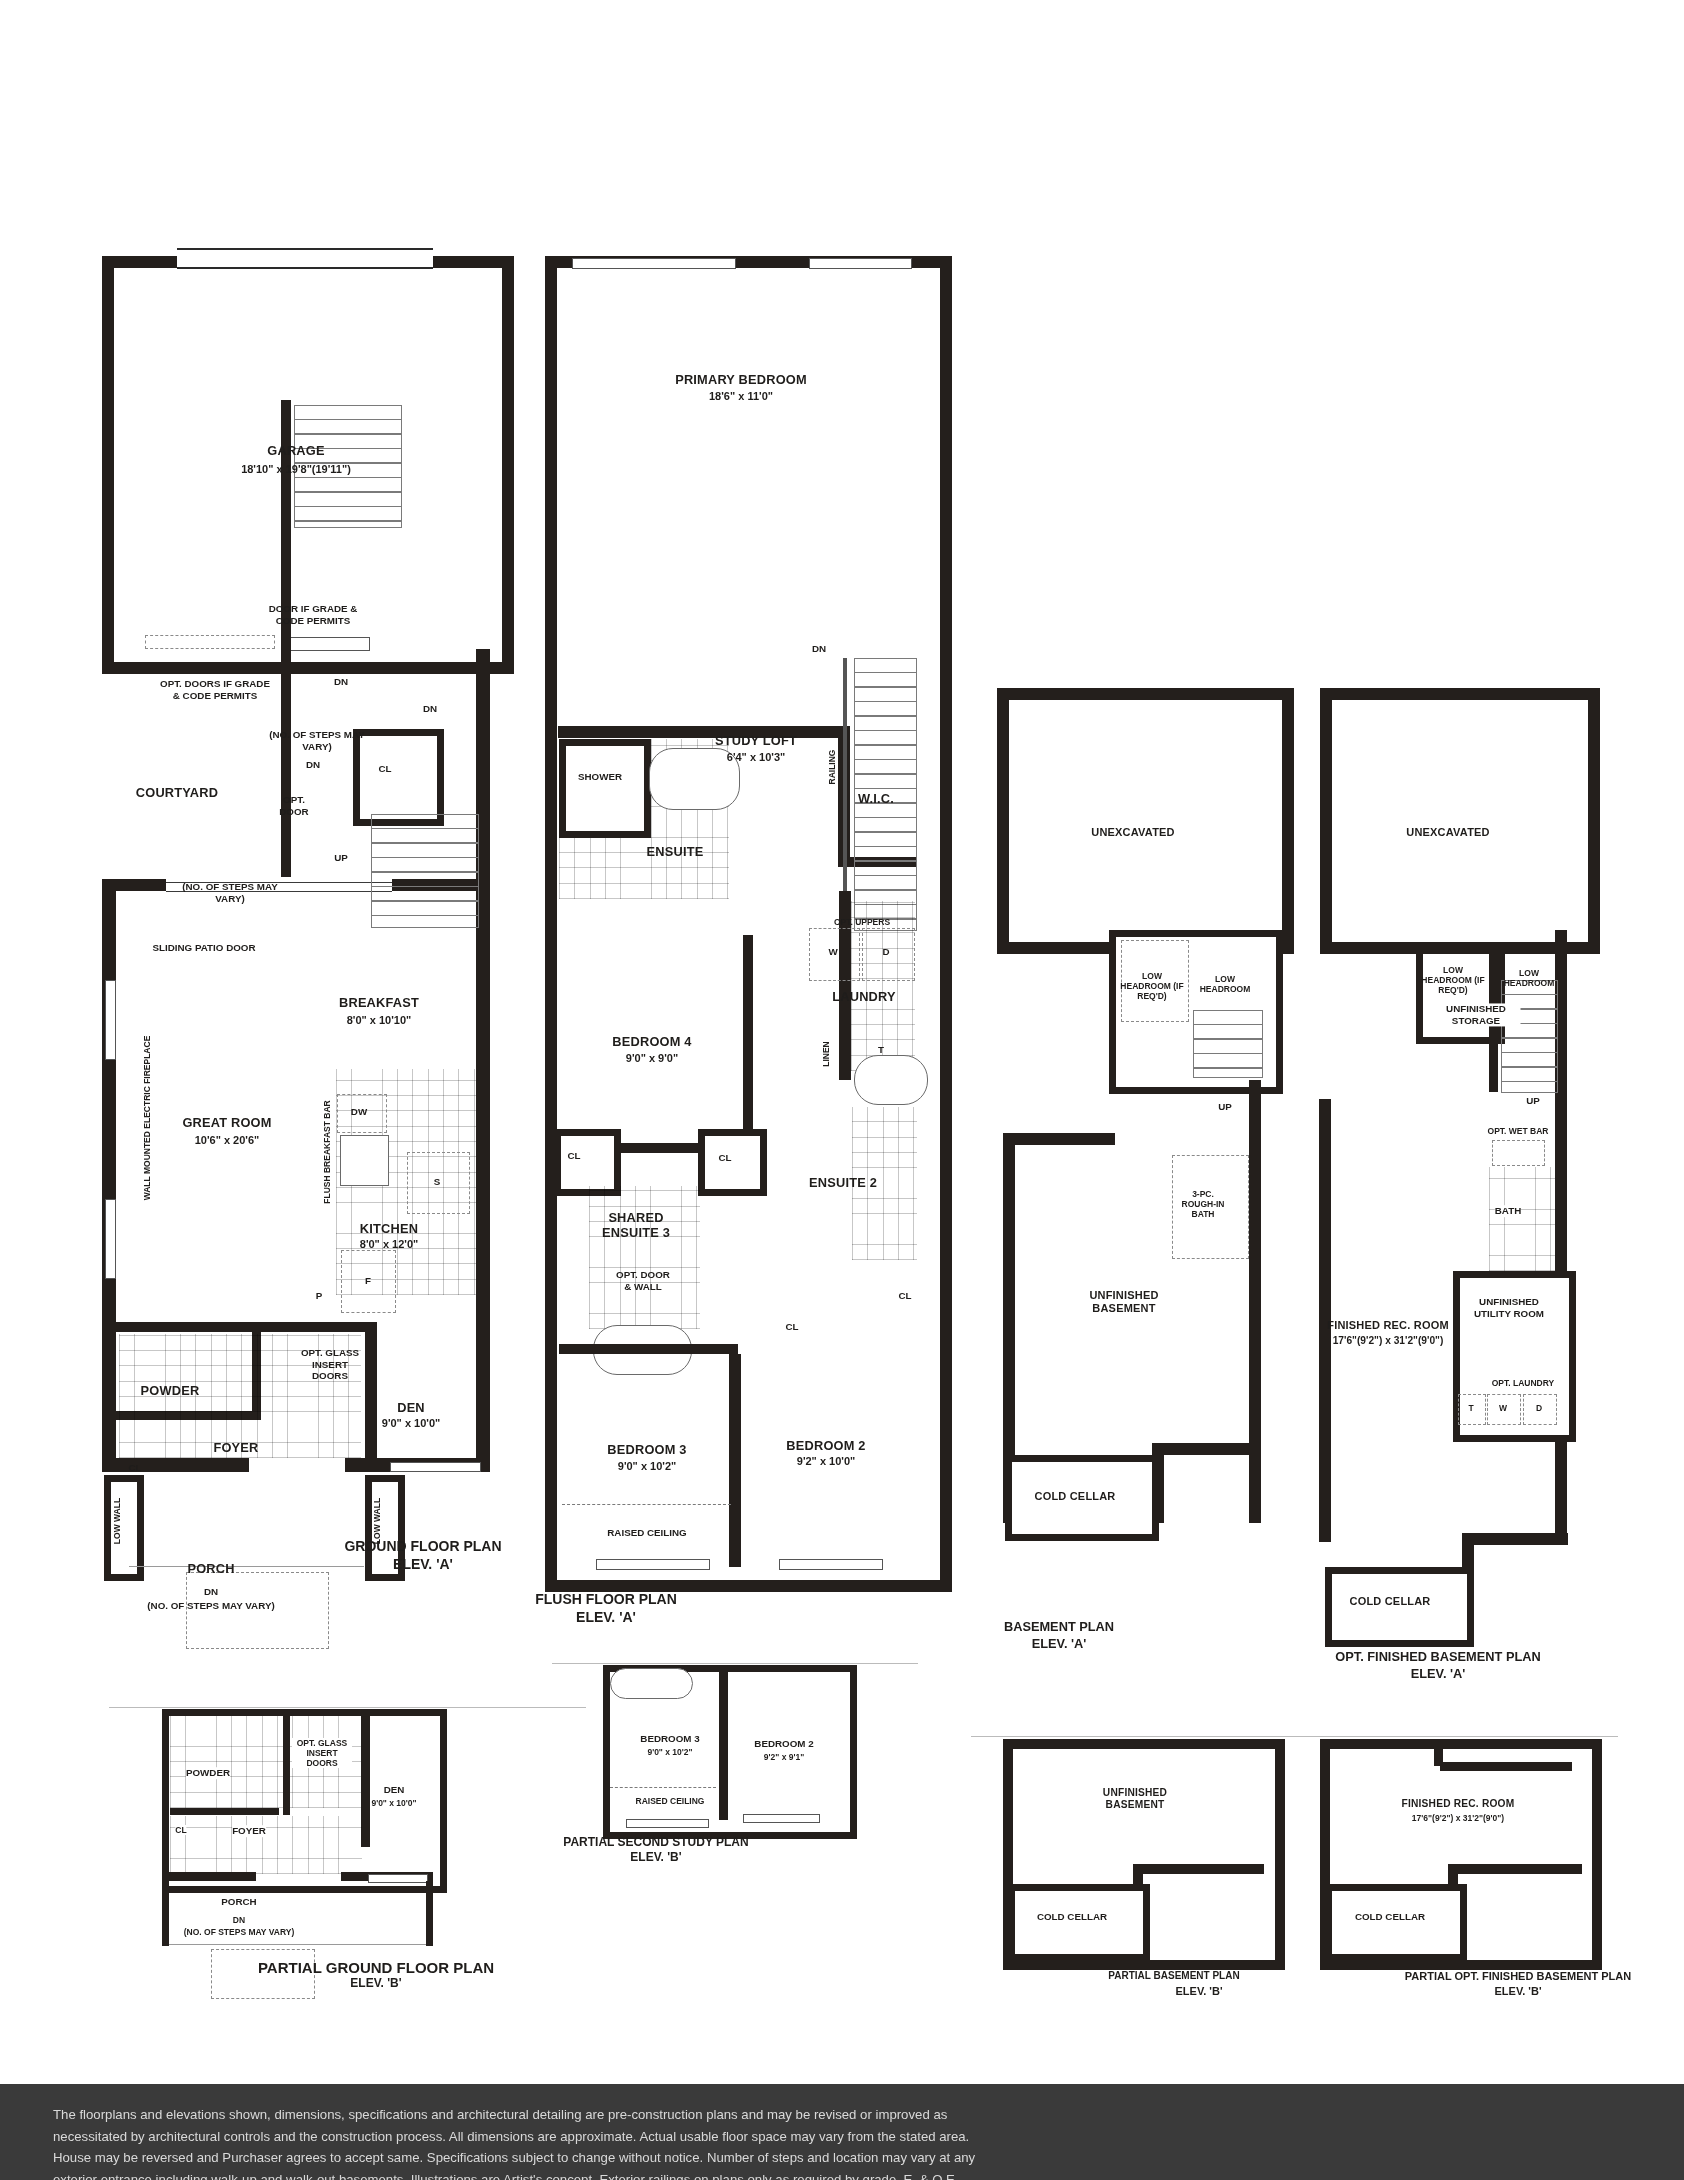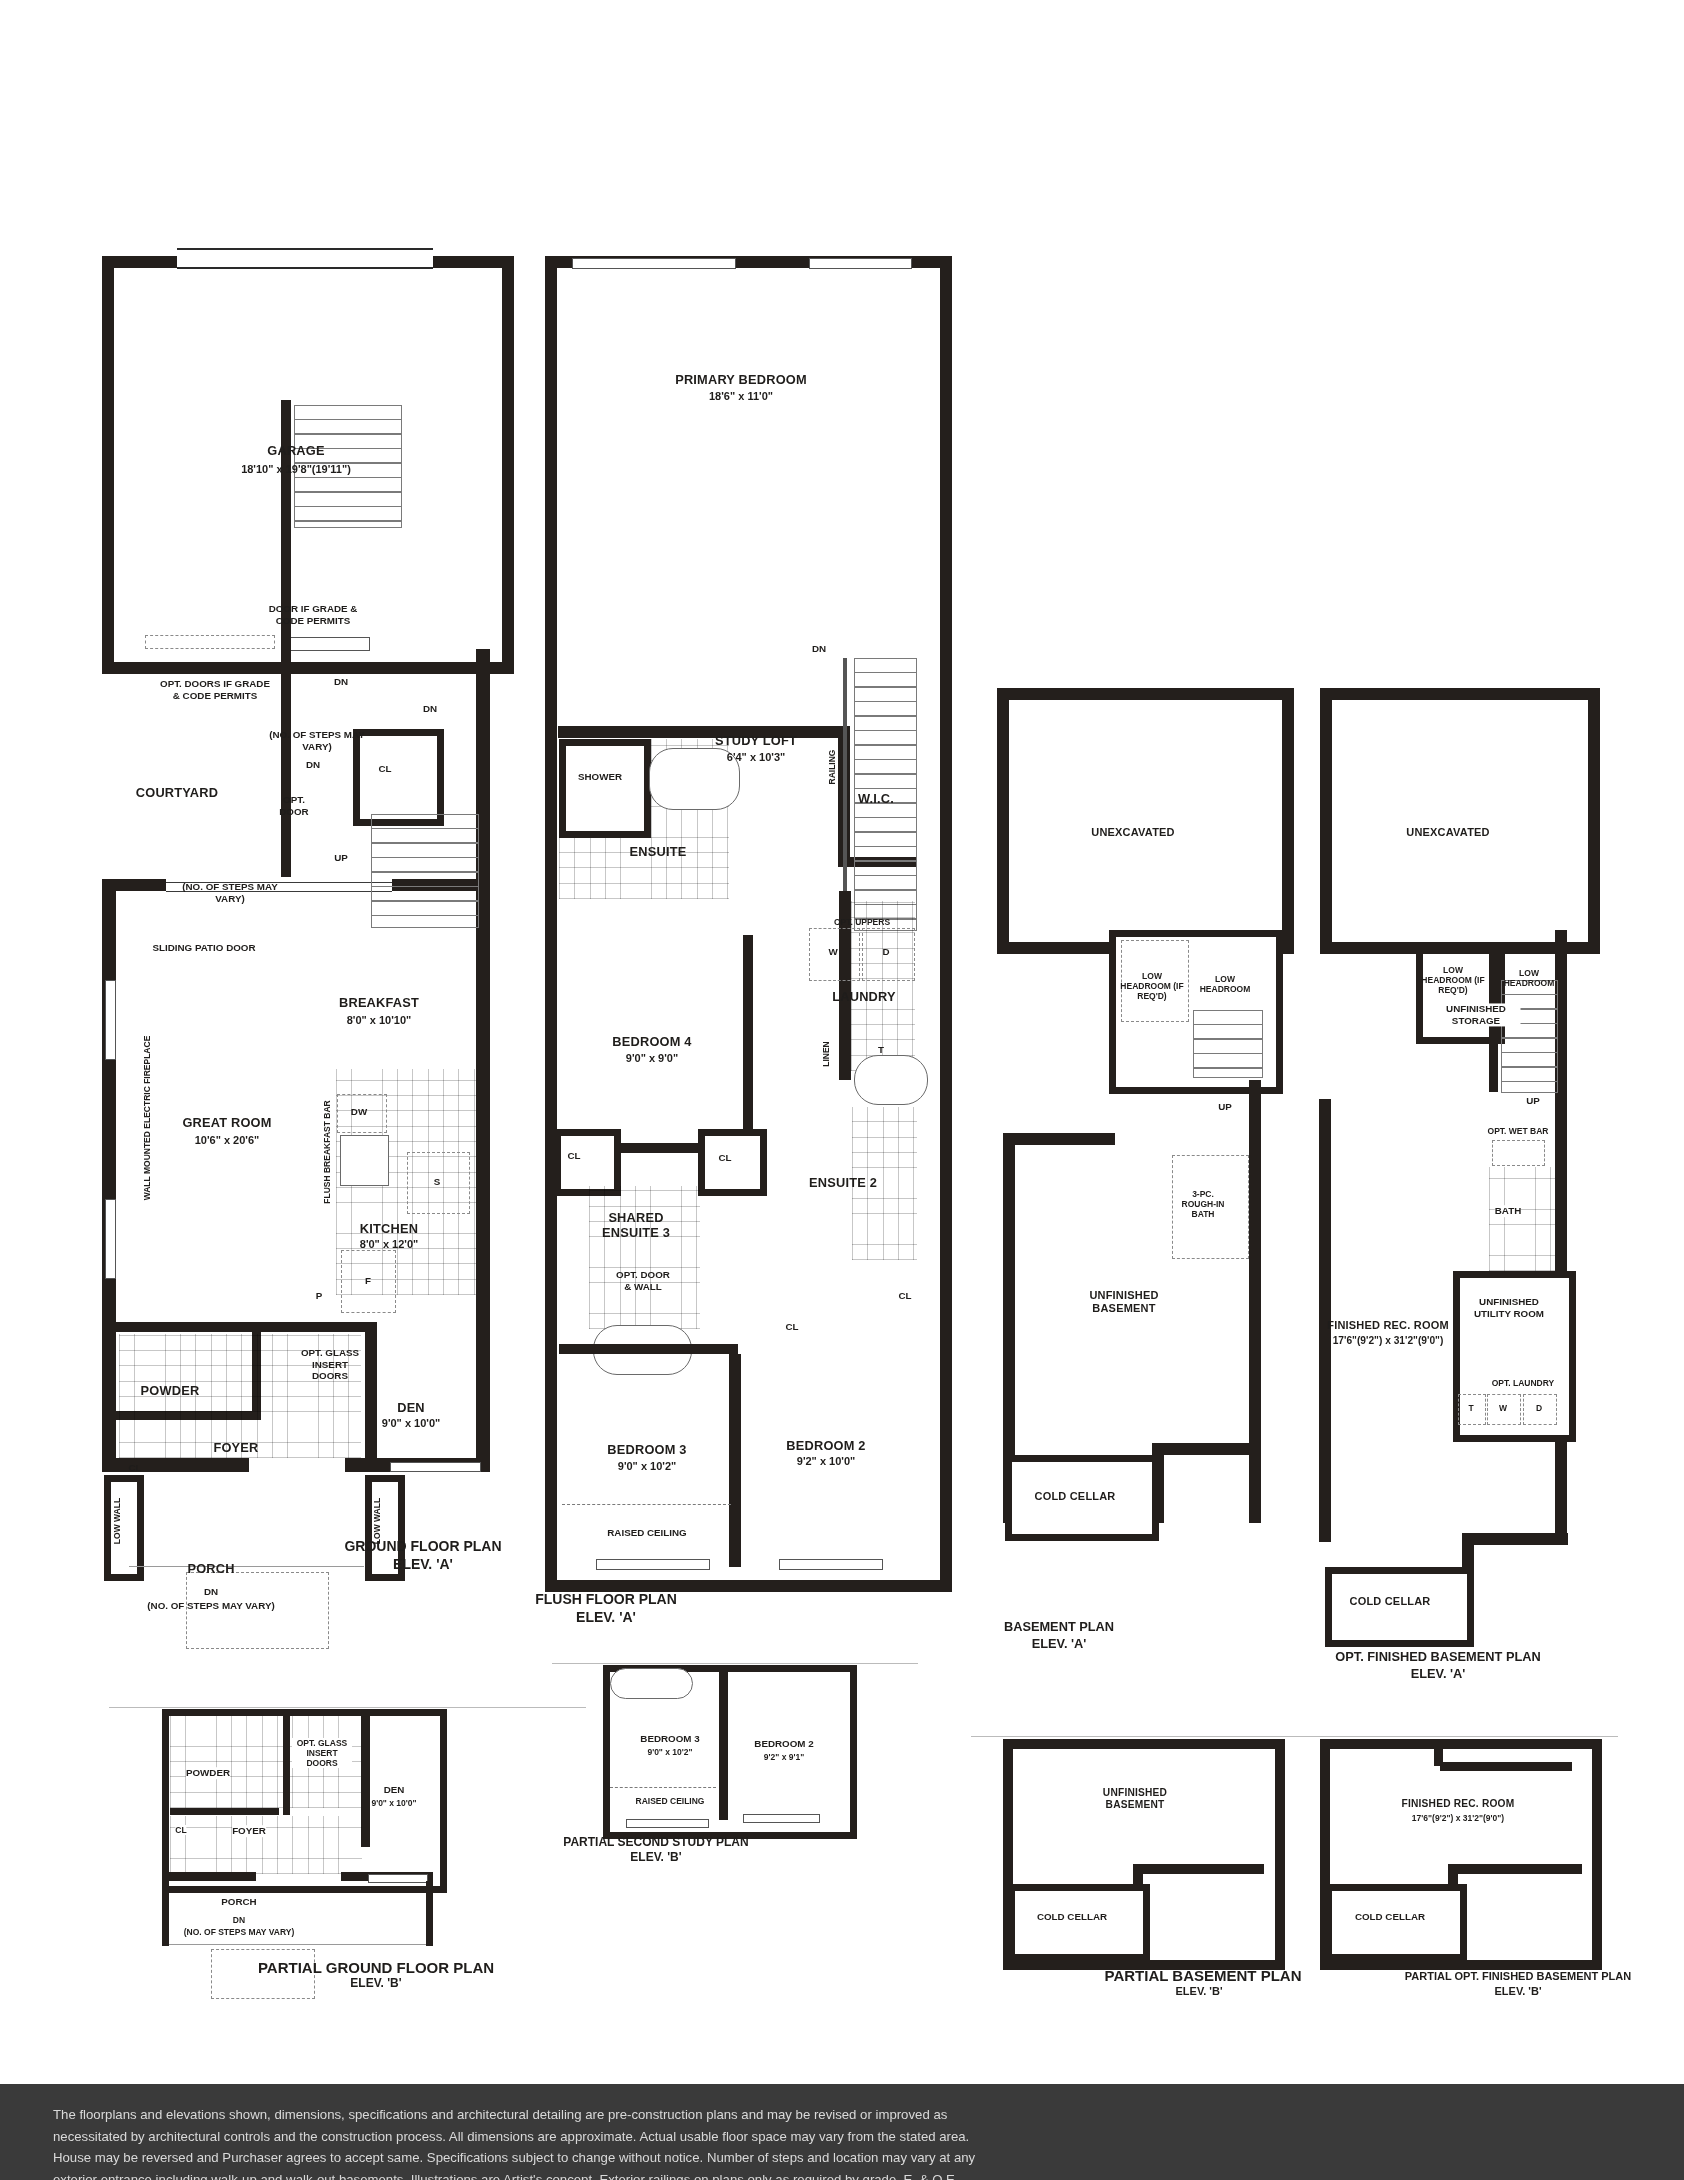--- a/index.html
+++ b/index.html
@@ -155,21 +155,21 @@
     <div class="fixture round" style="left:593px;top:1325px;width:97px;height:48px"></div>
     <div class="w" style="left:559px;top:1344px;width:179px;height:10.2px"></div>
     <div class="w" style="left:729px;top:1354px;width:12px;height:213px"></div>
     <div class="dash-line" style="left:562px;top:1504px;width:169px"></div>
     <div class="win" style="left:596px;top:1559px;width:112px;height:8.5px"></div>
     <div class="win" style="left:779px;top:1559px;width:102px;height:8.5px"></div>
 
     <div class="lbl rm" style="left:741px;top:380px">PRIMARY BEDROOM</div>
     <div class="lbl dim" style="left:741px;top:396px">18'6" x 11'0"</div>
     <div class="lbl sm" style="left:600px;top:777px">SHOWER</div>
-    <div class="lbl rm" style="left:658px;top:852px">ENSUITE</div>
+    <div class="lbl rm" style="left:675px;top:852px">ENSUITE</div>
     <div class="lbl rm" style="left:876px;top:799px">W.I.C.</div>
     <div class="lbl sm" style="left:819px;top:649px">DN</div>
     <div class="lbl rm" style="left:756px;top:741px">STUDY LOFT</div>
     <div class="lbl dim" style="left:756px;top:757px">6'4" x 10'3"</div>
     <div class="lbl xs vert" style="left:832px;top:767px">RAILING</div>
     <div class="lbl xs" style="left:862px;top:922px">OPT. UPPERS</div>
     <div class="lbl sm" style="left:833px;top:952px">W</div>
     <div class="lbl sm" style="left:886px;top:952px">D</div>
     <div class="lbl rm" style="left:864px;top:997px">LAUNDRY</div>
     <div class="lbl rm" style="left:652px;top:1042px">BEDROOM 4</div>
@@ -301,21 +301,21 @@
 
   <section class="plan">
     <div class="line-h" style="left:971px;top:1736px;width:647px;border-top-color:#bbb"></div>
     <div class="outline thin2" style="left:1003px;top:1739px;width:262px;height:211px"></div>
     <div class="w" style="left:1133px;top:1864px;width:131px;height:10.2px"></div>
     <div class="w" style="left:1133px;top:1864px;width:10.2px;height:87px"></div>
     <div class="outline thin" style="left:1008px;top:1884px;width:128px;height:63px"></div>
 
     <div class="lbl rm wrap" style="left:1135px;top:1799px;width:94px;font-size:10.2px">UNFINISHED BASEMENT</div>
     <div class="lbl sm" style="left:1072px;top:1917px">COLD CELLAR</div>
-    <div class="lbl ttl" style="left:1203px;top:1976px;font-size:15px">PARTIAL BASEMENT PLAN</div>
+    <div class="lbl ttl" style="left:1174px;top:1976px;font-size:10px">PARTIAL BASEMENT PLAN</div>
     <div class="lbl ttl" style="left:1199px;top:1991px;font-size:11px">ELEV. 'B'</div>
   </section>
 
   <section class="plan">
     <div class="outline thin2" style="left:1320px;top:1739px;width:262px;height:211px"></div>
     <div class="w" style="left:1440px;top:1762px;width:132px;height:8.5px"></div>
     <div class="w" style="left:1434px;top:1739px;width:8.5px;height:27px"></div>
     <div class="w" style="left:1448px;top:1864px;width:134px;height:10.2px"></div>
     <div class="w" style="left:1448px;top:1864px;width:10.2px;height:87px"></div>
     <div class="outline thin" style="left:1325px;top:1884px;width:128px;height:63px"></div>

